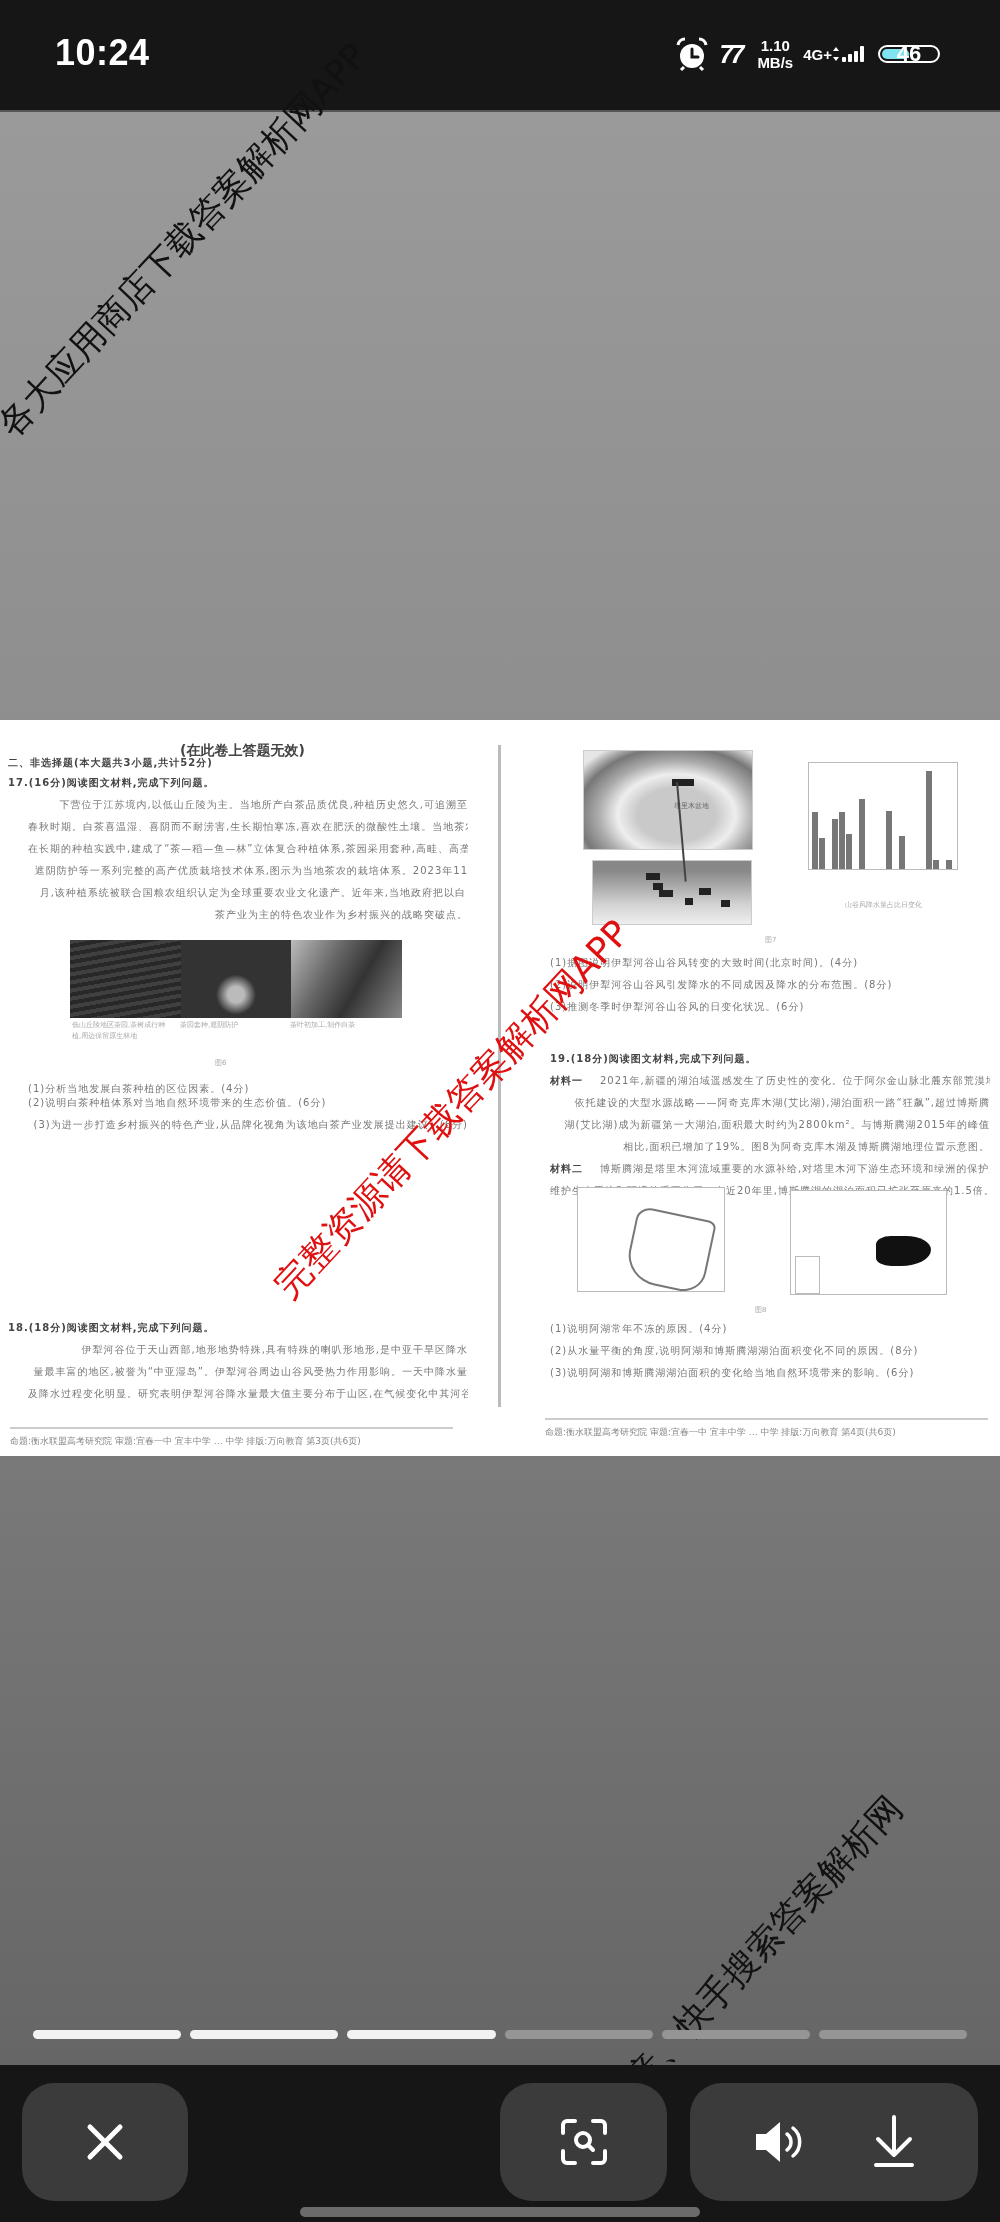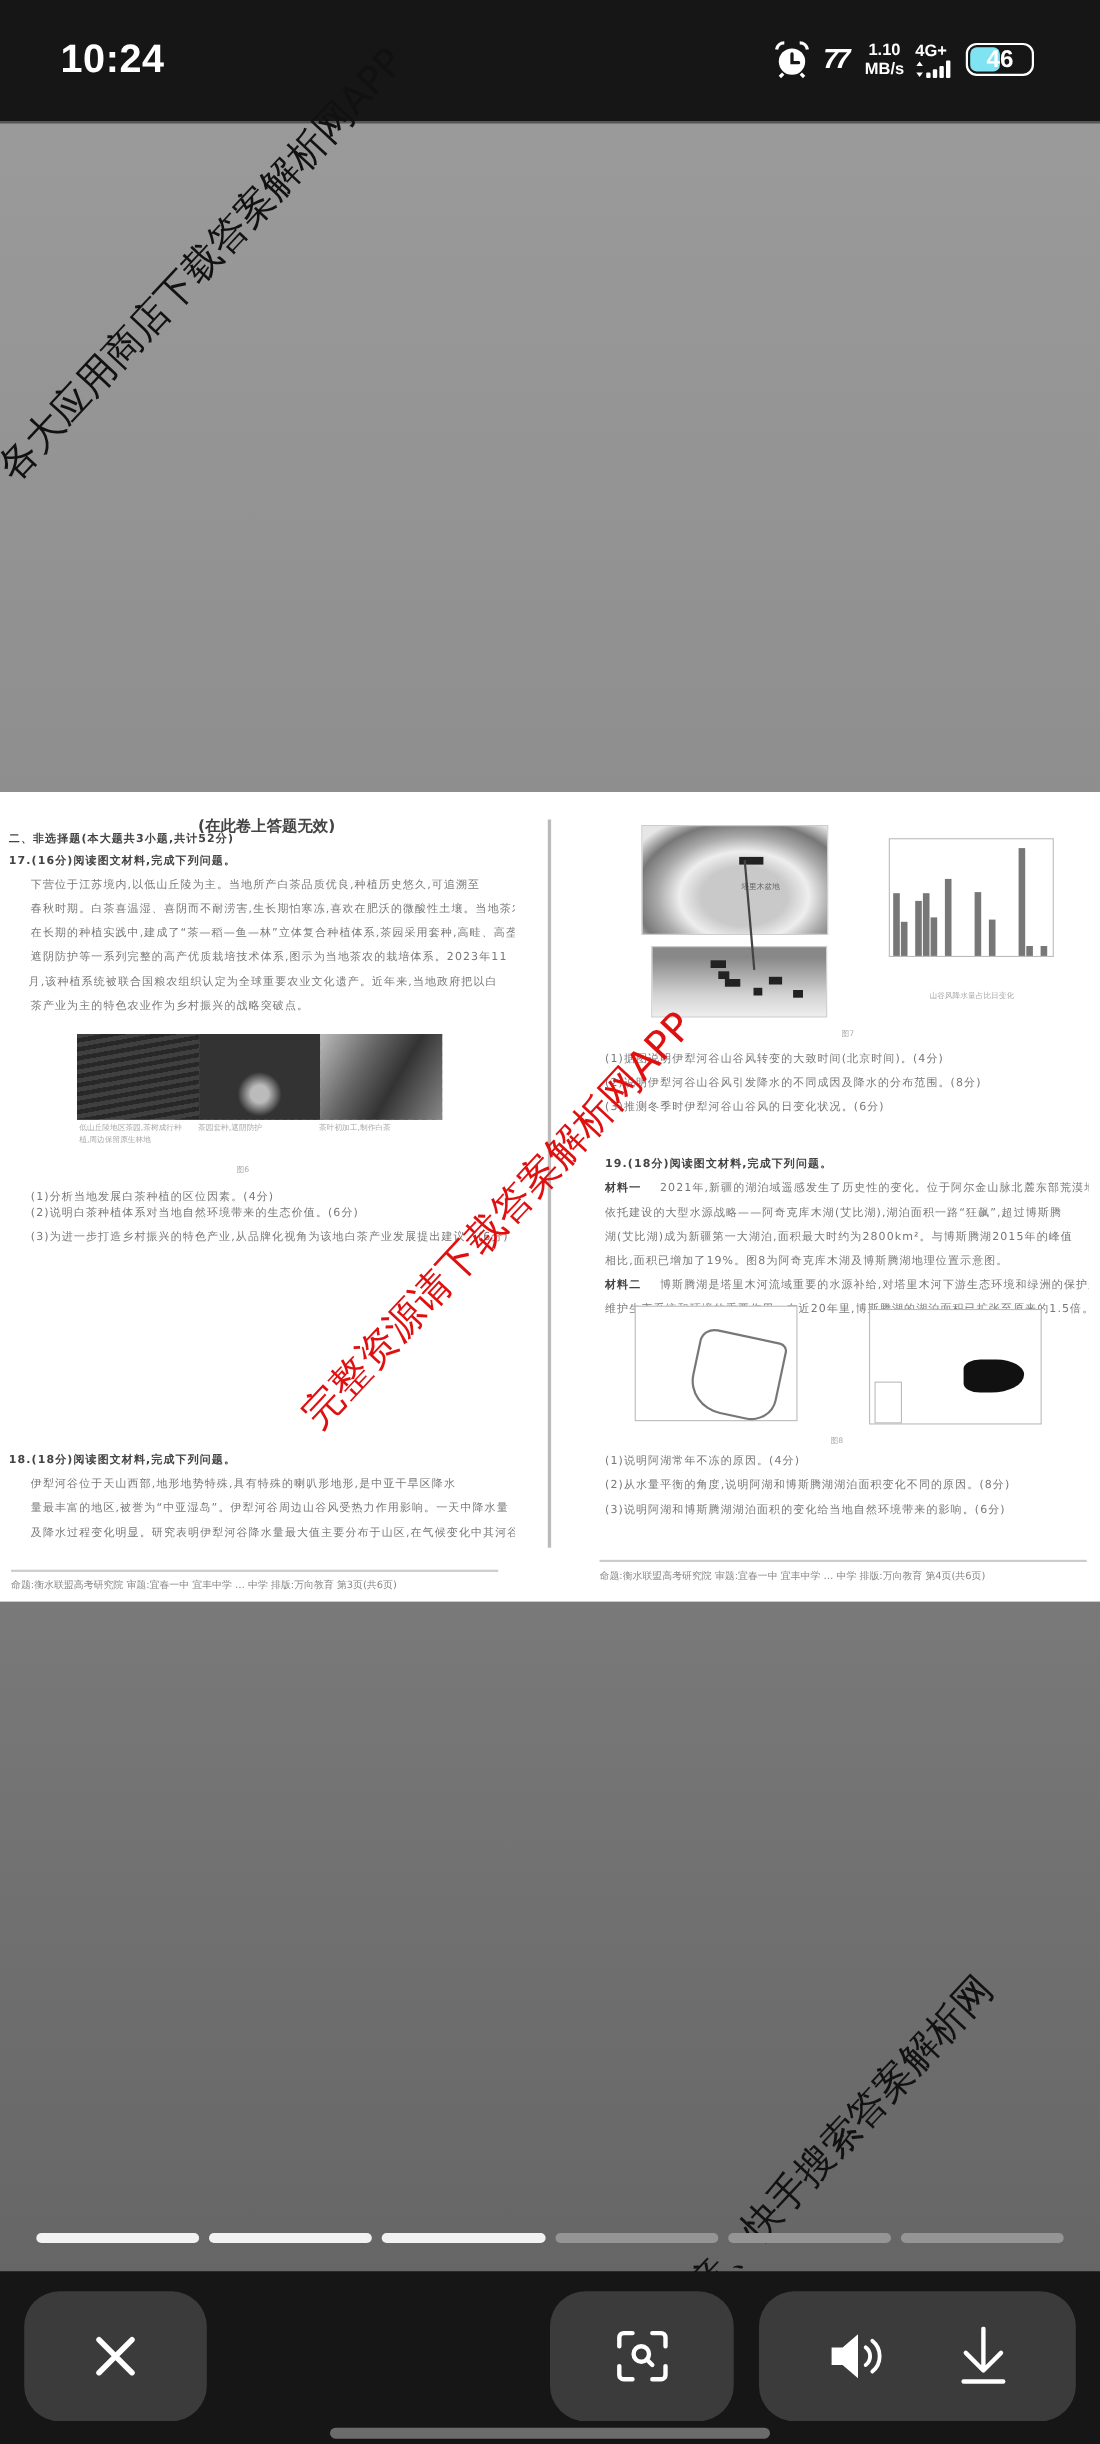--- a/index.html
+++ b/index.html
@@ -6,36 +6,36 @@
   html, body { width: 1000px; height: 2222px; overflow: hidden; background: #161616; }
   body { position: relative; font-family: "DejaVu Sans", sans-serif; }
 
   
   .statusbar { position: absolute; left: 0; top: 0; width: 1000px; height: 110px; background: #161616; color: #fff; }
   .sb-time { position: absolute; left: 55px; top: 32px; font-family: "Liberation Sans", sans-serif; font-size: 36px; font-weight: bold; letter-spacing: 0.5px; }
   .sb-icons { position: absolute; right: 60px; top: 30px; height: 48px; display: flex; align-items: center; gap: 10px; }
   .sb-alarm { width: 36px; height: 36px; }
   .sb-brand { font-family: "Liberation Sans", sans-serif; font-style: italic; font-weight: bold; font-size: 25px; letter-spacing: -3px; margin-right: 6px; }
   .sb-speed { display: flex; flex-direction: column; align-items: center; font-family: "Liberation Sans", sans-serif; font-size: 15px; font-weight: bold; line-height: 17px; }
-  .sb-net { display: flex; flex-direction: column; align-items: flex-start; font-family: "Liberation Sans", sans-serif; font-size: 15px; font-weight: bold; line-height: 17px; justify-content: space-between; }
+  .sb-net { display: flex; flex-direction: row; align-items: flex-start; font-family: "Liberation Sans", sans-serif; font-size: 15px; font-weight: bold; line-height: 17px; justify-content: space-between; }
   .sb-bars { display: flex; align-items: flex-end; gap: 2px; height: 16px; }
   .sb-bars span { display: block; width: 4px; background: #fff; border-radius: 1px; }
-  .sb-battery { width: 62px; height: 30px; border: 2.5px solid #fff; border-radius: 10px; position: relative; overflow: hidden; margin-left: 4px; }
+  .sb-battery { width: 62px; height: 18px; border: 2.5px solid #fff; border-radius: 10px; position: relative; overflow: hidden; margin-left: 4px; }
   .sb-battery-fill { position: absolute; left: 2px; top: 2px; bottom: 2px; width: 46%; background: #7fe3f2; border-radius: 6px; }
   .sb-battery-text { position: absolute; inset: 0; display: flex; align-items: center; justify-content: center; font-family: "Liberation Sans", sans-serif; font-weight: bold; font-size: 22px; color: #fff; }
 
   
   .viewer { position: absolute; left: 0; top: 110px; width: 1000px; height: 1955px; background: linear-gradient(#9a9a9a 0%, #8b8b8b 40%, #828282 55%, #6f6f6f 85%, #666 100%); border-top: 2px solid #555; }
 
   
   .spread { position: absolute; left: 0; top: 720px; width: 1000px; height: 736px; background: #fff; }
   .page-divider { position: absolute; left: 498px; top: 25px; width: 3px; height: 662px; background: #bbb; }
   .blur { color: #777; font-size: 10px; line-height: 22px; filter: blur(0.6px); letter-spacing: 1px; }
   .doc-heading { position: absolute; left: 180px; top: 22px; font-size: 14px; font-weight: bold; color: #444; filter: blur(0.5px); }
-  .doc-line { position: absolute; white-space: nowrap; overflow: hidden; }
+  .doc-line { position: absolute; white-space: nowrap; overflow: hidden; text-align: right; }
   .doc-bold { color: #444; font-weight: bold; }
   .footer-rule { position: absolute; height: 2px; background: #ccc; }
   .doc-footer { position: absolute; font-size: 9px; color: #888; filter: blur(0.6px); white-space: nowrap; }
 
   .photo-strip { position: absolute; left: 70px; top: 220px; width: 332px; height: 78px; display: flex; }
   .photo { flex: 1; height: 100%; filter: blur(0.7px); }
   .photo-1 { background: repeating-linear-gradient(170deg, #888 0 4px, #555 4px 8px), #777; background-blend-mode: multiply; }
   .photo-2 { background: radial-gradient(circle at 50% 70%, #bbb 0 8px, #333 20px), repeating-linear-gradient(60deg, #444 0 3px, #999 3px 6px); }
   .photo-3 { background: linear-gradient(120deg, #bbb 0%, #666 35%, #333 60%, #888 100%), repeating-linear-gradient(45deg, #555 0 3px, #aaa 3px 6px); }
   .caption-block { position: absolute; font-size: 7px; line-height: 11px; color: #aaa; filter: blur(0.6px); }

